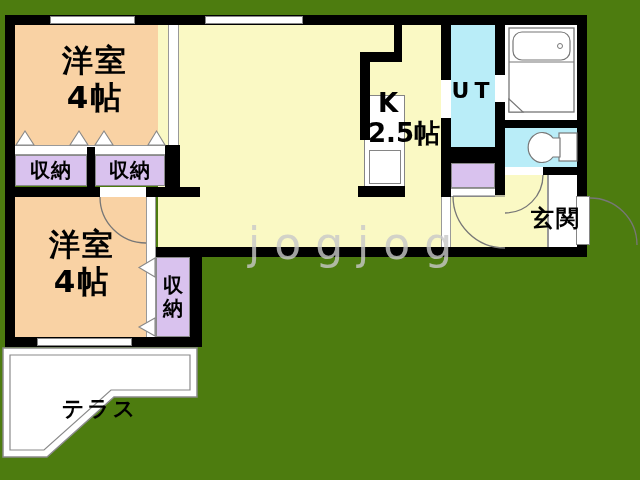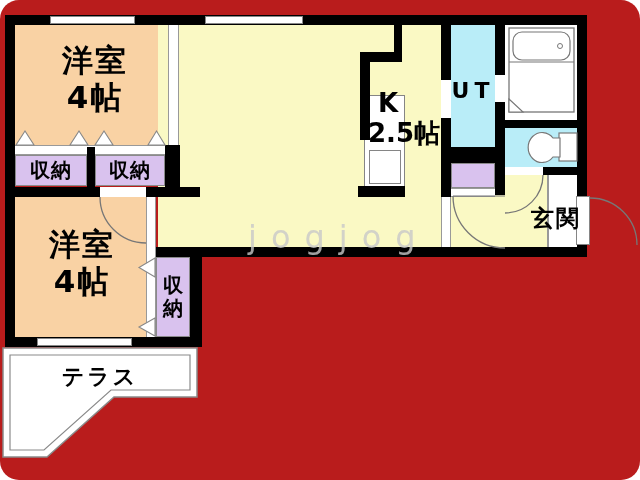--- a/index.html
+++ b/index.html
@@ -1,40 +1,40 @@
 <!DOCTYPE html>
 <html><head>
 <meta charset="utf-8">
 <style>
   html,body{margin:0;padding:0;background:#fff;}
-  #plan{position:relative;width:640px;height:480px;background:#b91c1c;overflow:hidden;
-        font-family:"DejaVu Sans",sans-serif;border-radius:19px;}
+  #plan{position:relative;width:640px;height:480px;background:#4d7c0f;overflow:hidden;
+        font-family:"DejaVu Sans",sans-serif;}
   .abs{position:absolute;}
   .wall{position:absolute;background:#000;}
   .room-western{background:#f9d2a4;}
   .room-main{background:#faf9c4;}
   .closet{background:#d9c2ee;border:1px solid #8a8a8a;box-sizing:border-box;}
   .wet{background:#b9edf8;}
   .bathroom{background:#ffffff;}
   .strip{position:absolute;background:#fff;box-sizing:border-box;}
   .strip-v{border-left:1px solid #999;border-right:1px solid #999;}
   .strip-h{border-top:1px solid #999;border-bottom:1px solid #999;}
   .window{position:absolute;background:#fff;border:1px solid #888;box-sizing:border-box;}
   .opening{position:absolute;background:#fff;}
   .fixture{position:absolute;background:#fff;border:1px solid #858585;box-sizing:border-box;}
   .label{position:absolute;color:#000;font-weight:600;text-align:center;}
   .label-room{font-size:31px;line-height:37px;letter-spacing:2px;}
   .label-sm{font-size:20px;line-height:24px;letter-spacing:1px;}
   .label-k{font-size:26px;line-height:30px;text-align:left;letter-spacing:0;}
   .label-k .k-indent{padding-left:10px;display:block;}
   .label-ut{font-size:22px;letter-spacing:5px;font-weight:600;}
   .label-genkan{font-size:23px;letter-spacing:2px;}
-  .label-terrace{font-size:22px;letter-spacing:3px;}
+  .label-terrace{font-size:22px;letter-spacing:3px;margin-top:32px;}
   .label-vert{font-size:20px;line-height:23px;width:22px;word-break:break-all;text-align:center;}
-  .watermark{position:absolute;left:248px;top:218px;font-size:32px;color:#c9c9c9;
+  .watermark{position:absolute;left:248px;top:218px;font-size:44px;color:#c9c9c9;
              letter-spacing:14px;font-weight:400;opacity:.8;}
   svg{position:absolute;left:0;top:0;pointer-events:none;}
 </style>
 </head>
 <body>
 
 <div id="plan">
 
   <div class="abs room-western" style="left:15px;top:25px;width:153px;height:120px;"></div>
   <div class="abs room-main" style="left:158px;top:25px;width:283px;height:222px;"></div>

